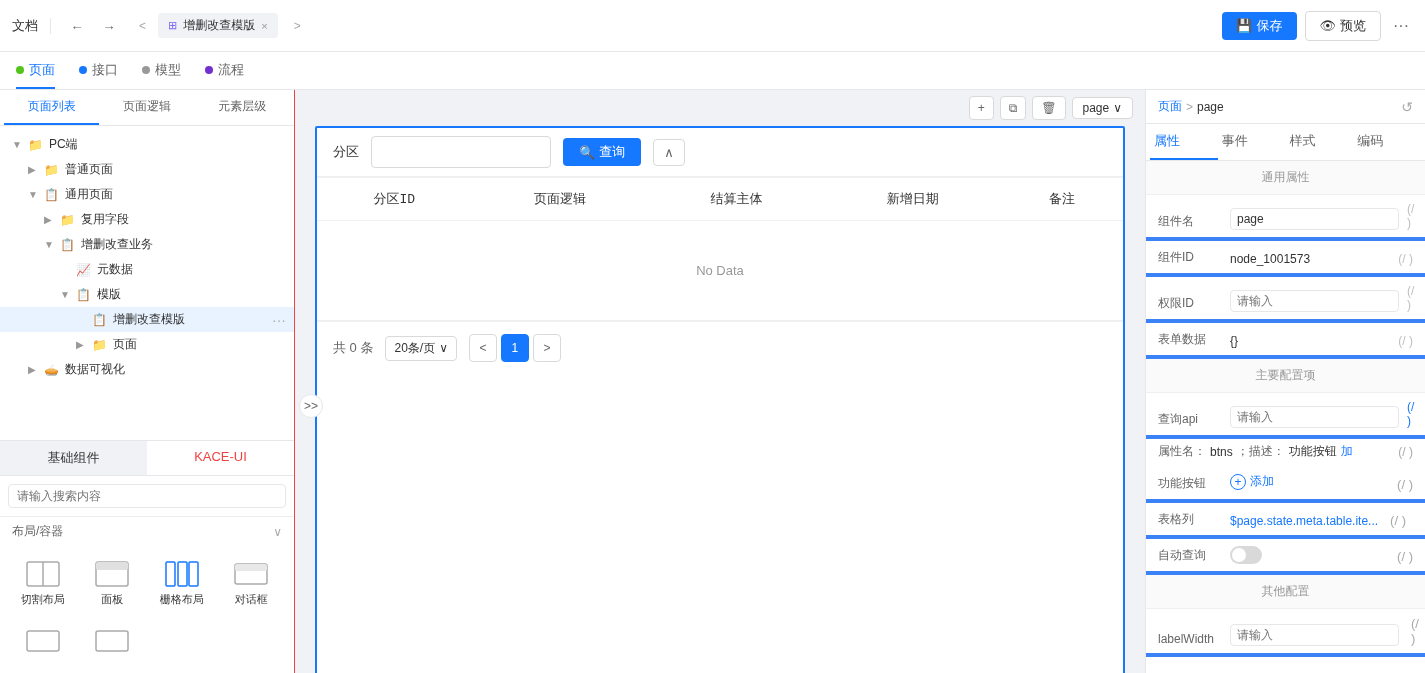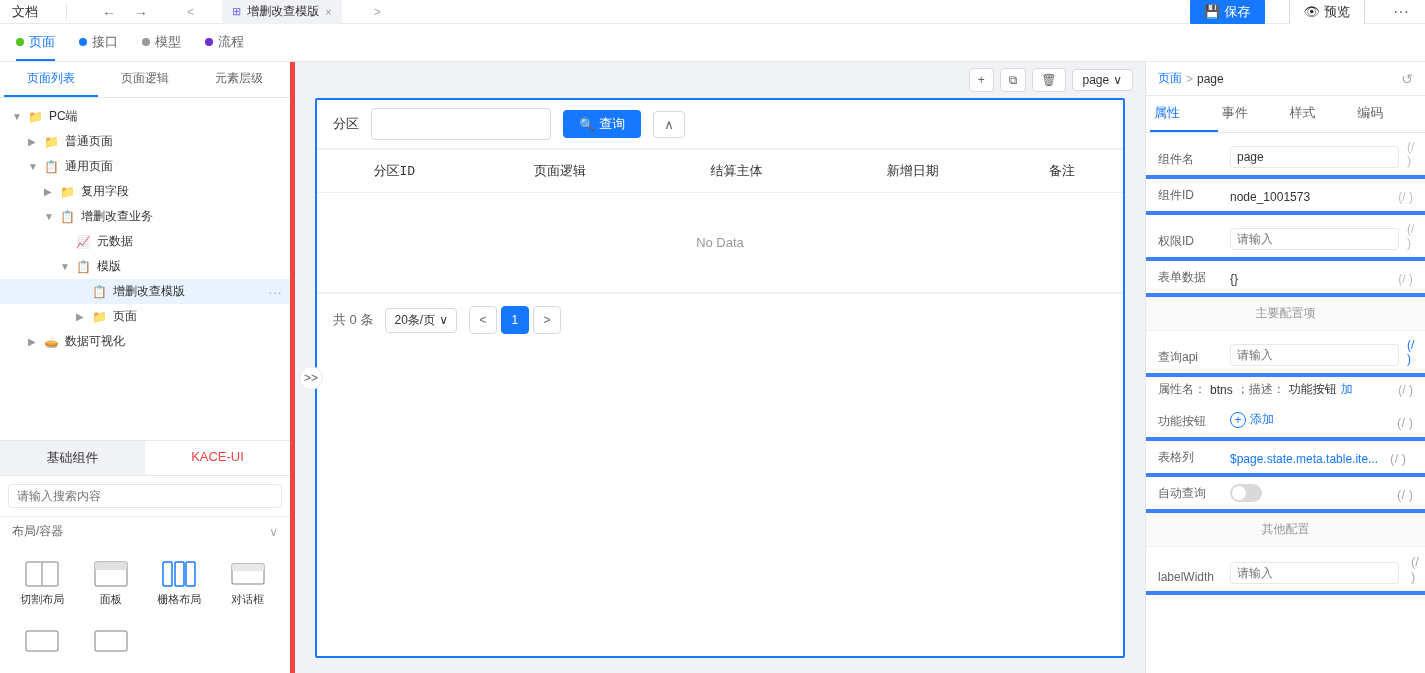--- a/index.html
+++ b/index.html
@@ -1,26 +1,26 @@
 <!DOCTYPE html>
 <html><head>
   <meta charset="utf-8">
   <style>
     * { box-sizing: border-box; margin: 0; padding: 0; }
     body { font-family: 'Microsoft YaHei', sans-serif; font-size: 13px; background: #f0f2f5; display: flex; flex-direction: column; height: 673px; overflow: hidden; color: #333; }
 
     
     .top-bar {
-      height: 24px;
+      height: 52px;
       background: #fff;
       border-bottom: 1px solid #e5e7eb;
       display: flex;
       align-items: center;
       padding: 0 12px;
-      gap: 24px;
+      gap: 8px;
       flex-shrink: 0;
     }
     .top-bar-sep { width: 1px; height: 16px; background: #e5e7eb; margin: 0 4px; }
     .top-bar-undo-redo { display: flex; gap: 4px; }
     .icon-btn {
       width: 28px; height: 28px; border: none; background: transparent;
       cursor: pointer; display: flex; align-items: center; justify-content: center;
       color: #666; border-radius: 4px;
     }
     .tab-item {
@@ -70,21 +70,21 @@
     .main-layout {
       display: flex;
       flex: 1;
       overflow: hidden;
     }
 
     
     .left-sidebar {
       width: 295px;
       background: #fff;
-      border-right: 5px solid #ef4444;
+      border-right: 1px solid #ef4444;
       display: flex;
       flex-direction: column;
       flex-shrink: 0;
     }
     .sidebar-tabs {
       display: flex;
       border-bottom: 1px solid #e5e7eb;
       padding: 0 4px;
     }
     .sidebar-tab {
@@ -607,20 +607,21 @@
       <span class="breadcrumb-refresh">↺</span>
     </div>
 
     <div class="prop-tabs">
       <div class="prop-tab active">属性</div>
       <div class="prop-tab">事件</div>
       <div class="prop-tab">样式</div>
       <div class="prop-tab">编码</div>
     </div>
 
+    <div class="prop-section-title">通用属性</div>
 
     <div class="prop-row">
       <span class="prop-label">组件名</span>
       <input class="prop-input" value="page" style="">
       <span class="prop-slash prop-code">(/ )</span>
     </div>
 
     <div class="prop-row">
       <span class="prop-label">组件ID</span>
       <span class="prop-value">node_1001573</span>

